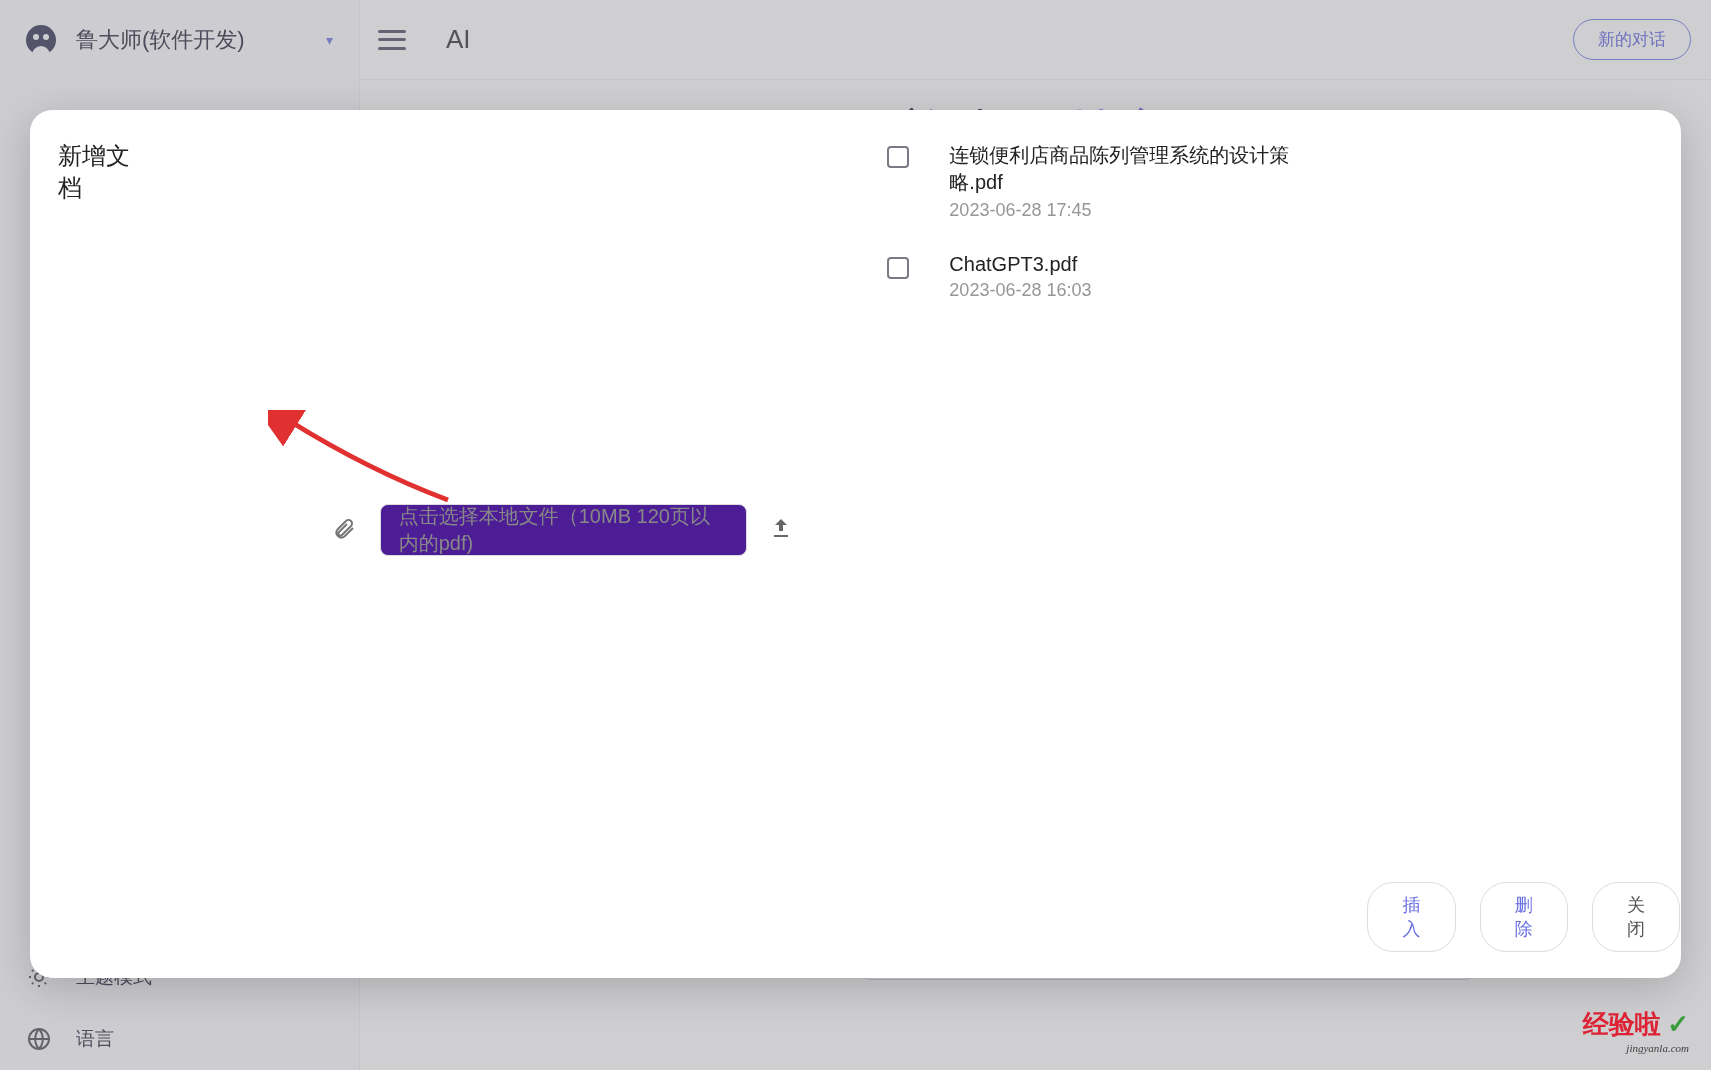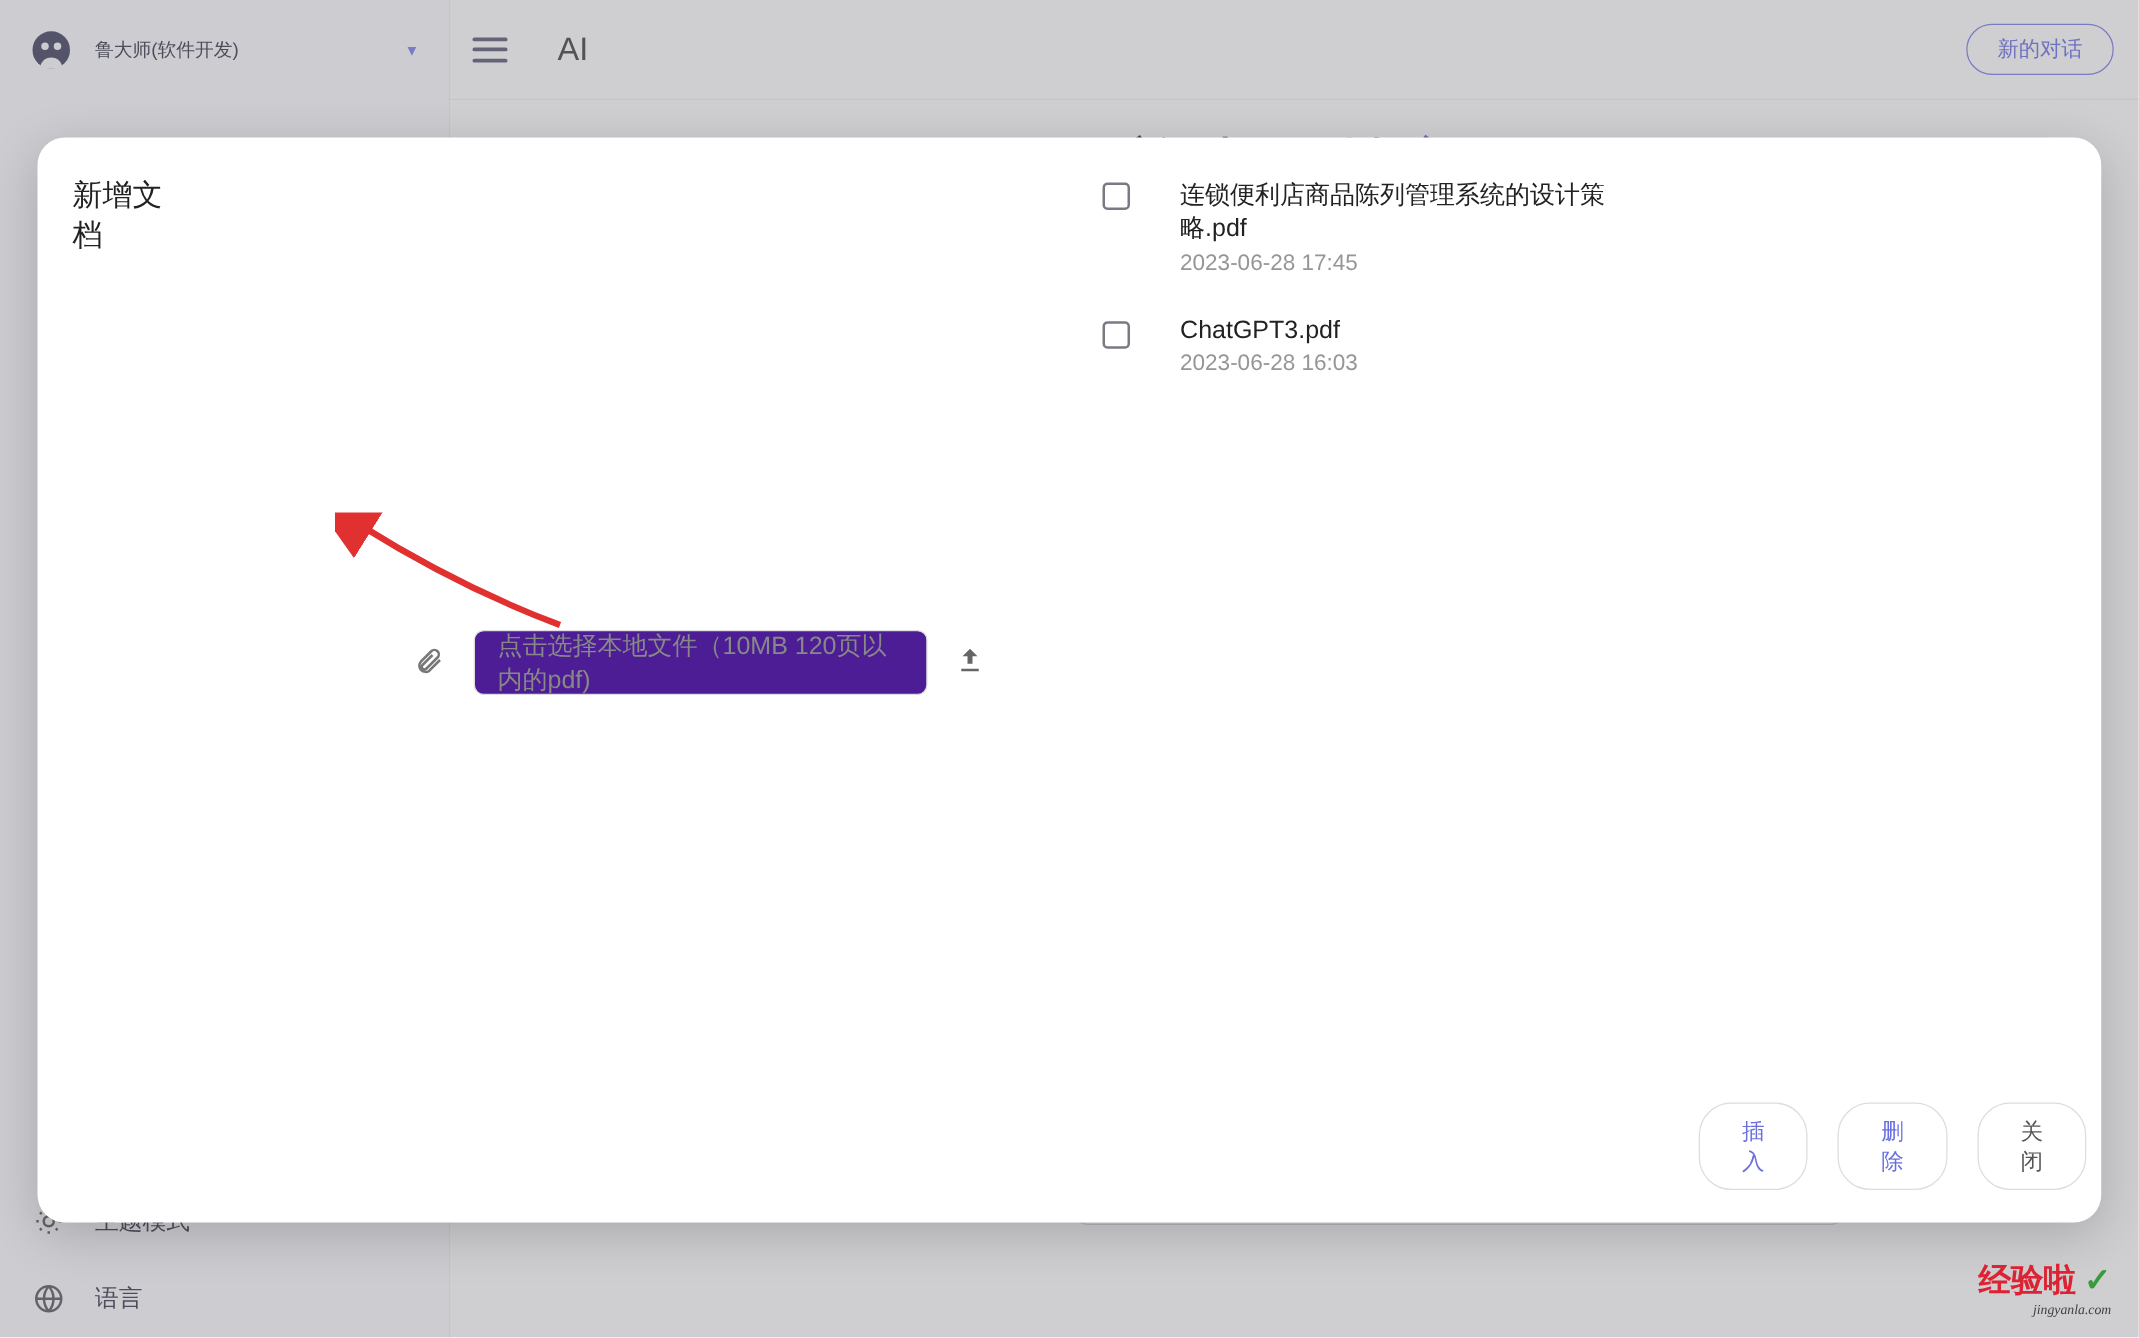--- a/index.html
+++ b/index.html
@@ -3,21 +3,21 @@
 <meta charset="utf-8">
 <style>
   * { box-sizing: border-box; margin: 0; padding: 0; }
   html, body { width: 1711px; height: 1070px; font-family: "Microsoft YaHei", "PingFang SC", sans-serif; overflow: hidden; }
   body { background: #f5f5f7; position: relative; }
   .sidebar { position: absolute; top: 0; left: 0; width: 360px; height: 100%; background: #fafafc; border-right: 1px solid #eee; }
   .sidebar-top { display: flex; align-items: center; height: 80px; padding: 0 26px; }
   .avatar-icon { width: 30px; height: 30px; border-radius: 50%; background: #3f3f5f; position: relative; margin-right: 20px; }
   .avatar-icon::before { content: ""; position: absolute; width: 6px; height: 6px; background: #fafafc; border-radius: 50%; top: 9px; left: 7px; box-shadow: 10px 0 0 #fafafc; }
   .avatar-icon::after { content: ""; position: absolute; width: 18px; height: 9px; background: #fafafc; border-radius: 9px 9px 0 0; bottom: 0; left: 6px; }
-  .user-name { font-size: 15px; color: #363648; flex: 1; }
+  .user-name { font-size: 22px; color: #363648; flex: 1; }
   .chevron-down { color: #7a7fe6; font-size: 14px; }
 
   .sidebar-bottom { position: absolute; bottom: 0; left: 0; right: 0; }
   .side-item { display: flex; align-items: center; padding: 18px 26px; font-size: 19px; color: #363648; text-align: right; }
   .side-item .s-icon { width: 26px; height: 26px; margin-right: 24px; display: flex; align-items: center; justify-content: center; color: #58585f; }
 
   .main-area { position: absolute; left: 360px; right: 0; top: 0; bottom: 0; background: #fdfdfd; }
   .main-header { height: 80px; display: flex; align-items: center; padding: 0 20px 0 18px; border-bottom: 1px solid #eee; }
   .menu-icon { width: 28px; height: 20px; color: #5a5a70; margin-right: 40px; display: flex; flex-direction: column; justify-content: space-between; }
   .menu-icon span { display: block; height: 3px; background: #5a5a70; border-radius: 2px; }
@@ -42,21 +42,21 @@
   .upload-icon { width: 26px; height: 26px; color: #666; }
   .modal-divider { height: 1px; background: #eee; }
 
   .file-list { padding: 22px 64px; }
   .file-row { display: flex; align-items: flex-start; padding: 10px 0 22px 0; }
   .checkbox { width: 22px; height: 22px; border: 2px solid #7a7a85; border-radius: 4px; margin-right: 40px; margin-top: 4px; flex-shrink: 0; }
   .file-info { display: flex; flex-direction: column; }
   .file-name { font-size: 20px; color: #222; }
   .file-date { font-size: 18px; color: #969696; margin-top: 4px; }
 
-  .modal-footer { margin-top: auto; display: flex; justify-content: center; gap: 24px; padding: 24px 12px 26px 0; }
+  .modal-footer { margin-top: auto; display: flex; justify-content: center; gap: 24px; padding: 24px 1px 26px 0; }
   .footer-btn { border: 1px solid #dcdce2; background: #fff; border-radius: 26px; padding: 10px 30px; font-size: 18px; color: #555; cursor: pointer; }
   .footer-btn.accent { color: #6a6fe0; }
 
   
   .arrow-anno { position: absolute; top: 300px; left: 238px; width: 190px; height: 100px; pointer-events: none; }
 
   
   .watermark { position: absolute; bottom: 16px; right: 22px; text-align: right; font-family: Liberation Serif, serif; }
   .wm-top { font-size: 26px; color: #d23; font-weight: bold; }
   .wm-check { color: #3a9b3a; }

